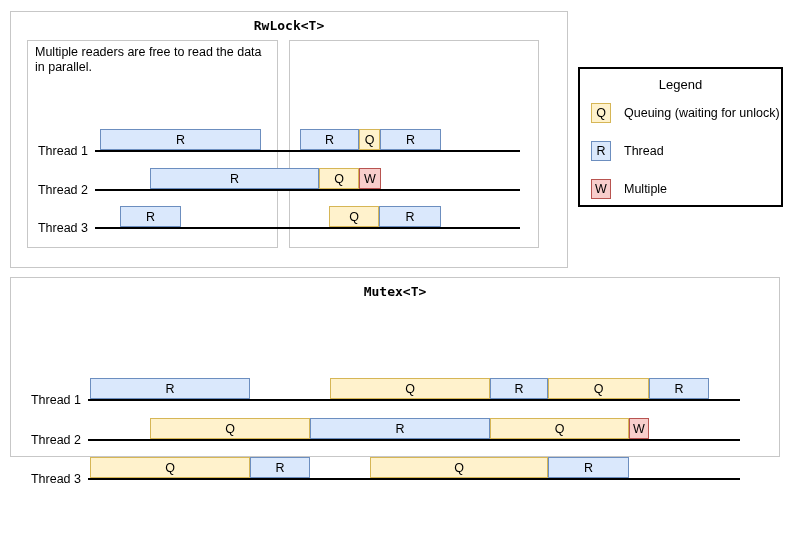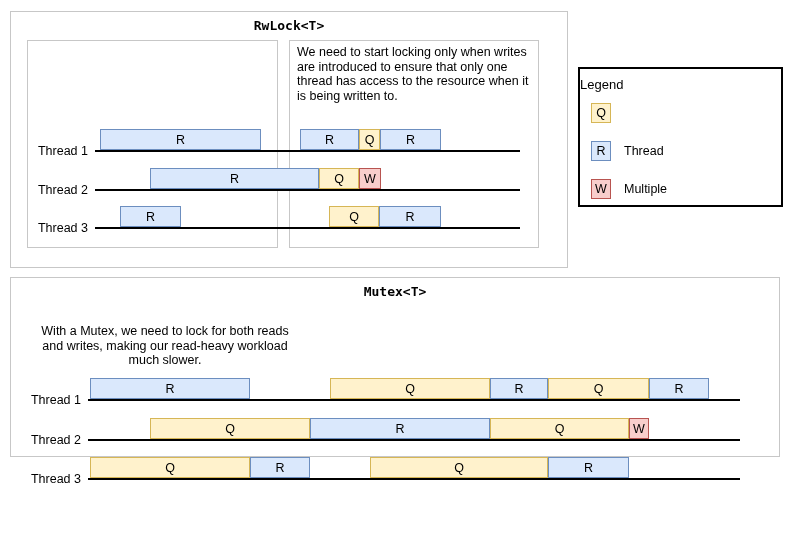--- a/index.html
+++ b/index.html
@@ -19,41 +19,41 @@
   .thread-label{
     position:absolute;font-size:12.5px;text-align:right;height:16px;line-height:16px;
   }
   .timeline{position:absolute;height:2px;background:#000;}
   .tblock{
     position:absolute;box-sizing:border-box;height:21px;
     display:flex;align-items:center;justify-content:center;
     font-size:12.5px;border:1px solid #000;
   }
   .legend-box{position:absolute;border:2px solid #000;background:#fff;box-sizing:border-box;}
-  .legend-title{position:absolute;left:0;right:0;top:8px;text-align:left;font-size:13px;}
+  .legend-title{position:absolute;left:0;right:0;top:8px;text-align:center;font-size:13px;}
   .legend-item{position:absolute;left:11px;display:flex;align-items:center;height:20px;}
   .legend-swatch{
     width:20px;height:20px;box-sizing:border-box;border:1px solid #000;flex:0 0 auto;
     display:flex;align-items:center;justify-content:center;font-size:12.5px;
   }
   .legend-label{margin-left:13px;font-size:12.5px;white-space:nowrap;}
 </style>
 </head>
 <body>
 
 <div id="canvas">
 
   <div class="box" style="left:10px;top:11px;width:558px;height:257px;">
     <div class="panel-title">RwLock&lt;T&gt;</div>
   </div>
 
   <div class="box" style="left:27px;top:40px;width:251px;height:208px;"></div>
+  <div class="caption" style="left:35px;top:45px;width:232px;">Multiple readers are free to read the data in parallel.</div>
 
   <div class="box" style="left:289px;top:40px;width:250px;height:208px;"></div>
-  <div class="caption" style="left:297px;top:45px;width:234px;">We need to start locking only when writes are introduced to ensure that only one thread has access to the resource when it is being written to.</div>
 
   <div id="rwlock-threads">
       <div class="thread-label" style="left: 30px; top: 143px; width: 58px;">Thread 1</div>
       <div class="timeline" style="left: 95px; top: 150px; width: 425px; background: rgb(0, 0, 0);"></div>
       <div class="tblock" style="left: 100px; top: 129px; width: 161px; background: rgb(218, 232, 252); border-color: rgb(108, 142, 191);">R</div>
       <div class="tblock" style="left: 300px; top: 129px; width: 59px; background: rgb(218, 232, 252); border-color: rgb(108, 142, 191);">R</div>
       <div class="tblock" style="left: 359px; top: 129px; width: 21px; background: rgb(255, 242, 204); border-color: rgb(214, 182, 86);">Q</div>
       <div class="tblock" style="left: 380px; top: 129px; width: 61px; background: rgb(218, 232, 252); border-color: rgb(108, 142, 191);">R</div>
       <div class="thread-label" style="left: 30px; top: 182px; width: 58px;">Thread 2</div>
       <div class="timeline" style="left: 95px; top: 189px; width: 425px; background: rgb(0, 0, 0);"></div>
@@ -65,38 +65,36 @@
       <div class="tblock" style="left: 120px; top: 206px; width: 61px; background: rgb(218, 232, 252); border-color: rgb(108, 142, 191);">R</div>
       <div class="tblock" style="left: 329px; top: 206px; width: 50px; background: rgb(255, 242, 204); border-color: rgb(214, 182, 86);">Q</div>
       <div class="tblock" style="left: 379px; top: 206px; width: 62px; background: rgb(218, 232, 252); border-color: rgb(108, 142, 191);">R</div>
     </div>
 
   <div class="legend-box" style="left:578px;top:67px;width:205px;height:140px;">
     <div class="legend-title">Legend</div>
     <div id="legend-items">
         <div class="legend-item" style="top: 34px;">
           <div class="legend-swatch" style="background: rgb(255, 242, 204); border-color: rgb(214, 182, 86);">Q</div>
+          <div class="legend-label">Queuing (waiting for unlock)</div>
         </div>
         <div class="legend-item" style="top: 72px;">
           <div class="legend-swatch" style="background: rgb(218, 232, 252); border-color: rgb(108, 142, 191);">R</div>
           <div class="legend-label">Thread</div>
         </div>
         <div class="legend-item" style="top: 110px;">
           <div class="legend-swatch" style="background: rgb(248, 206, 204); border-color: rgb(184, 84, 80);">W</div>
           <div class="legend-label">Multiple</div>
         </div>
       </div>
   </div>
 
   <div class="box" style="left:10px;top:277px;width:770px;height:180px;">
     <div class="panel-title">Mutex&lt;T&gt;</div>
   </div>
-  <div class="caption centered" style="left:40px;top:324px;width:250px;">With a Mutex, we need to lock for both reads
-and writes, making our read-heavy workload
-much slower.</div>
 
   <div id="mutex-threads">
       <div class="thread-label" style="left: 23px; top: 392px; width: 58px;">Thread 1</div>
       <div class="timeline" style="left: 88px; top: 399px; width: 652px; background: rgb(0, 0, 0);"></div>
       <div class="tblock" style="left: 90px; top: 378px; width: 160px; background: rgb(218, 232, 252); border-color: rgb(108, 142, 191);">R</div>
       <div class="tblock" style="left: 330px; top: 378px; width: 160px; background: rgb(255, 242, 204); border-color: rgb(214, 182, 86);">Q</div>
       <div class="tblock" style="left: 490px; top: 378px; width: 58px; background: rgb(218, 232, 252); border-color: rgb(108, 142, 191);">R</div>
       <div class="tblock" style="left: 548px; top: 378px; width: 101px; background: rgb(255, 242, 204); border-color: rgb(214, 182, 86);">Q</div>
       <div class="tblock" style="left: 649px; top: 378px; width: 60px; background: rgb(218, 232, 252); border-color: rgb(108, 142, 191);">R</div>
       <div class="thread-label" style="left: 23px; top: 432px; width: 58px;">Thread 2</div>

